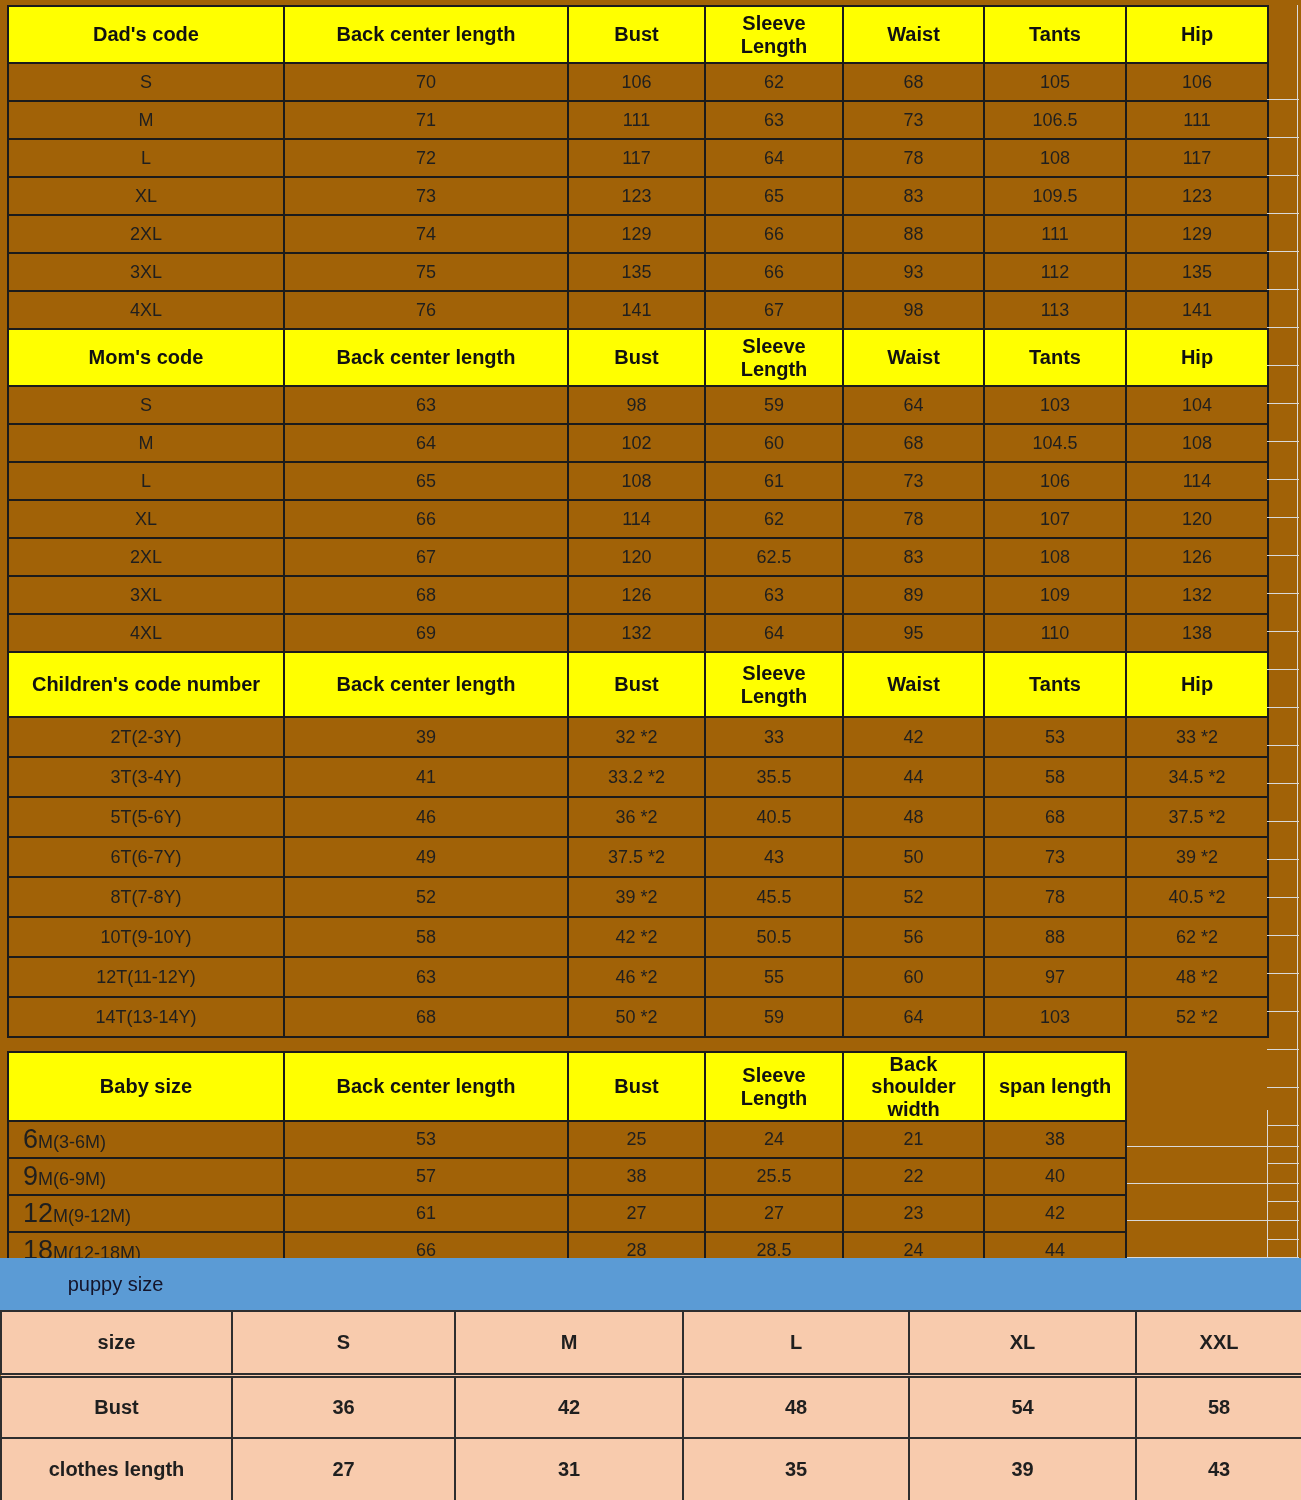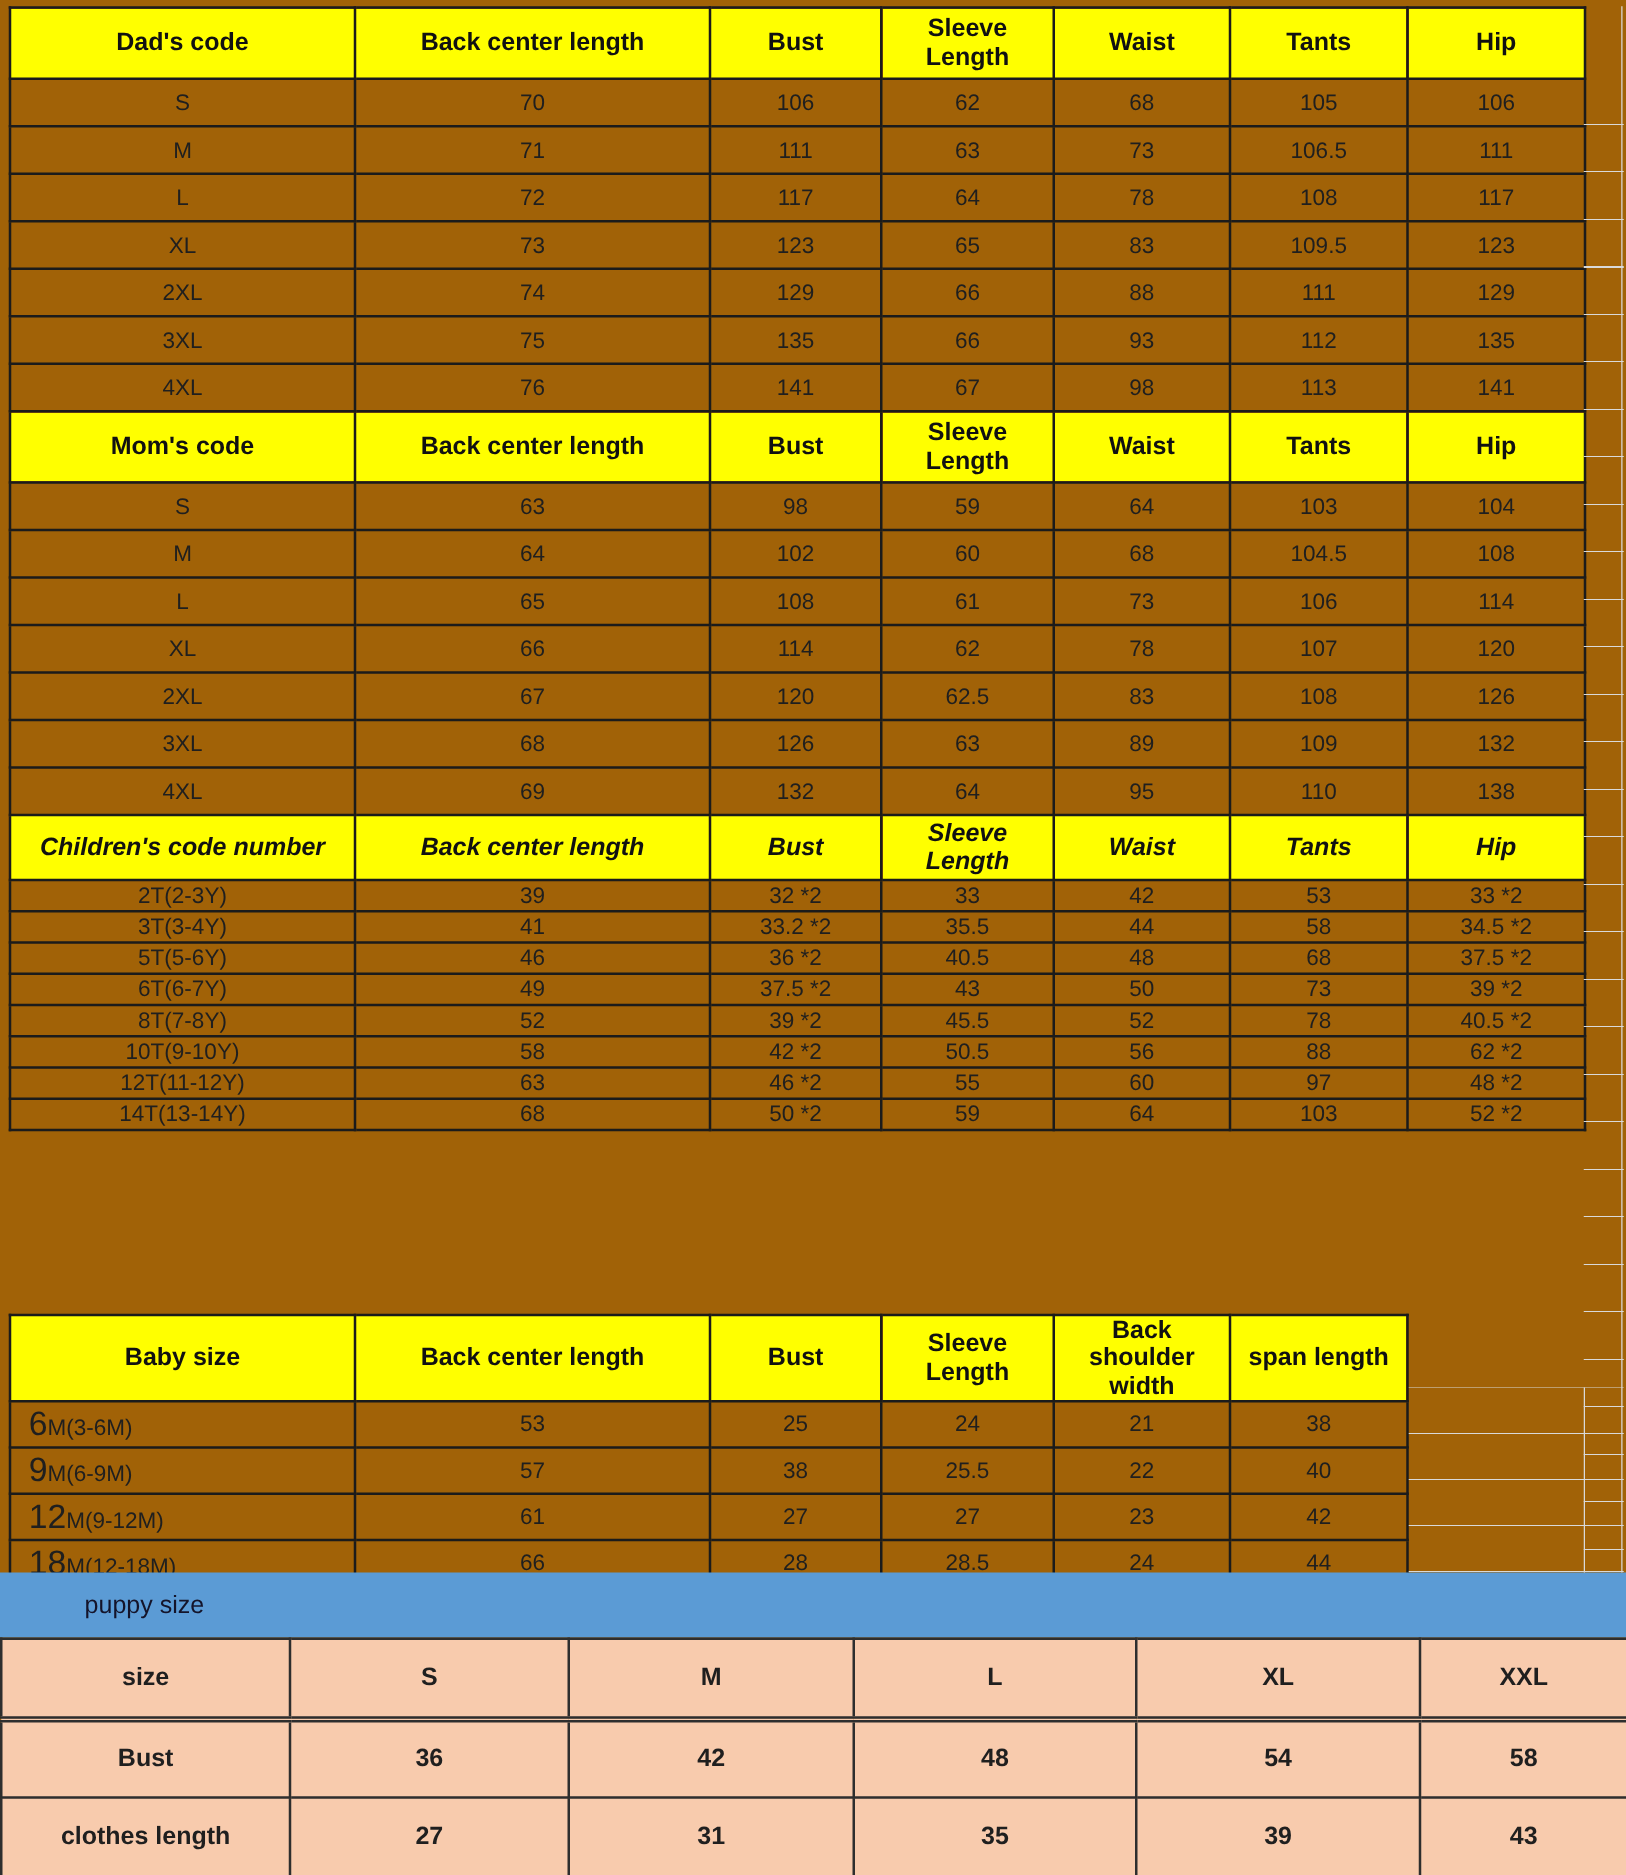--- a/index.html
+++ b/index.html
@@ -14,24 +14,24 @@
 
   #mainT th, #mainT td, #babyT th, #babyT td {
     border:2px solid var(--grid); text-align:center; vertical-align:middle;
     padding:0; overflow:hidden;
   }
   #mainT th, #babyT th {
     background:var(--yellow); font-weight:bold; font-size:20px;
     white-space:pre-line; line-height:1.12; color:#111;
   }
   tr.hdr-dad, tr.hdr-mom { height:57px; }
-  tr.hdr-children { height:52px;font-style:italic; }
+  tr.hdr-children { height:65px; }
   tr.hdr-baby { height:59px; }
   tr.d-dad, tr.d-mom { height:38px; }
-  tr.d-children { height:25px; }
+  tr.d-children { height:40px; }
   tr.d-baby { height:37px; }
 
   #mainT td, #babyT td { font-size:18px; color:#1f1f1f; }
   tr.c-blue td { color:var(--cblue); }
   tr.c-navy td { color:var(--cnavy); }
   tr.c-red  td { color:var(--cred);  }
   td.hip-black { color:#1f1f1f !important; }
 
   #babyT td.lbl { text-align:left; padding-left:14px; white-space:nowrap; }
   #babyT td.lbl .big { font-size:27px; }

